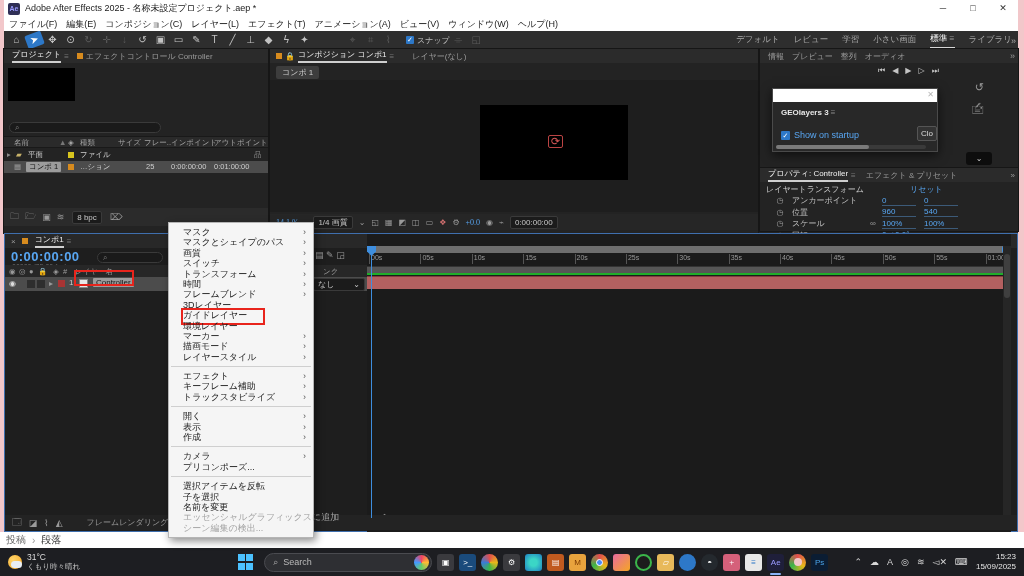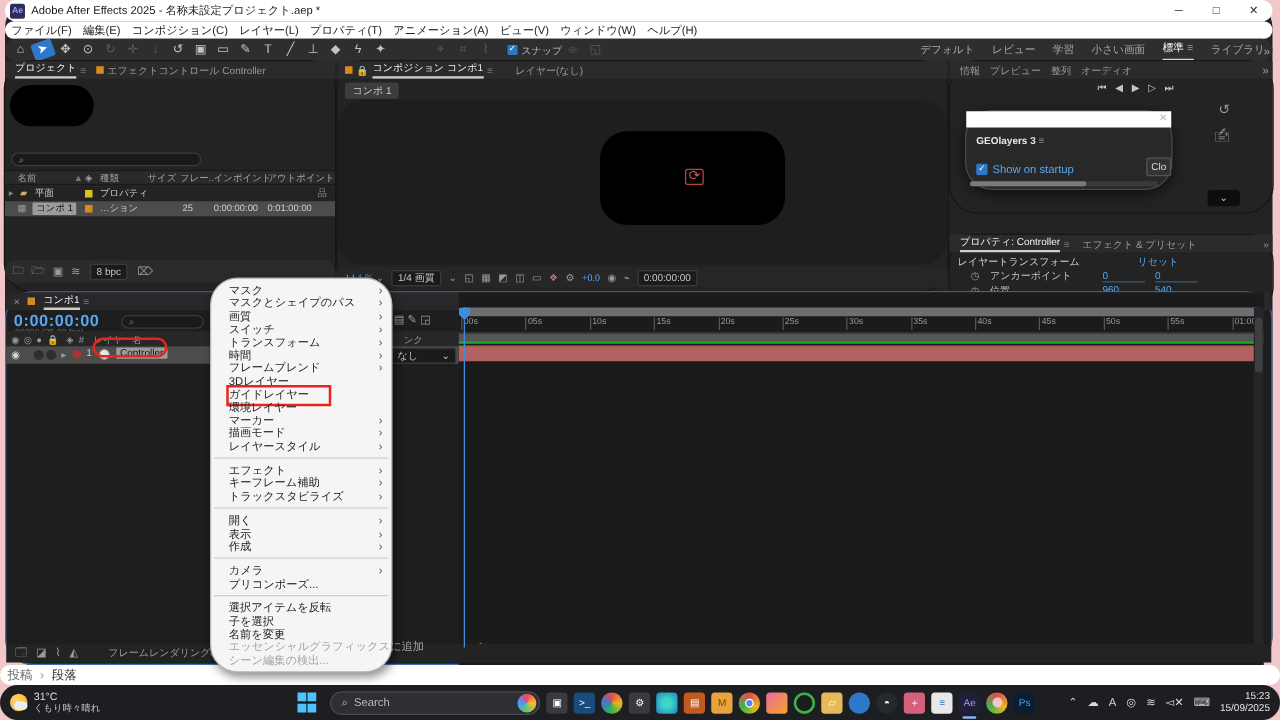--- a/index.html
+++ b/index.html
@@ -1,18 +1,18 @@
 <!DOCTYPE html>
 <html><head>
 <meta charset="utf-8">
 <style>
   html,body{margin:0;padding:0;background:#888;}
   *{box-sizing:border-box;font-family:"Liberation Sans","DejaVu Sans",sans-serif;}
   .screen{position:relative;width:1024px;height:576px;background:#f2c7ca;overflow:hidden;}
-  .abs{position:absolute;border-radius:22px;}
+  .abs{position:absolute;}
   
   .ae{left:4px;top:0;width:1014px;height:532px;background:#232323;}
   .titlebar{left:0;top:0;width:100%;height:17px;background:#fff;color:#1a1a1a;font-size:9px;display:flex;align-items:center;}
   .ae-logo{width:12px;height:12px;background:#2f2f56;color:#9b9bff;font-size:7px;font-weight:bold;display:flex;align-items:center;justify-content:center;margin:0 5px 0 4px;border-radius:2px;}
   .winctl{position:absolute;right:0;top:0;height:17px;display:flex;}
   .winctl span{width:30px;text-align:center;font-size:9px;line-height:17px;color:#333;}
   .menubar{left:0;top:17px;width:100%;height:14px;background:#fff;display:flex;align-items:center;padding-left:5px;}
   .menubar span{font-size:9px;color:#222;margin-right:9px;white-space:nowrap;}
   .toolbar{left:0;top:31px;width:100%;height:18px;background:#2e2e2e;display:flex;align-items:center;padding-left:4px;}
   .tool{width:17px;height:14px;color:#c3c3c3;font-size:10px;line-height:14px;text-align:center;margin-right:1px;}
@@ -136,21 +136,21 @@
         <span>✕</span>
       </span>
     </div>
 
     <div class="abs menubar">
 
     <span>ファイル(F)</span>
         <span>編集(E)</span>
         <span>コンポジション(C)</span>
         <span>レイヤー(L)</span>
-        <span>プロパティ(T)</span>
+        <span>エフェクト(T)</span>
         <span>アニメーション(A)</span>
         <span>ビュー(V)</span>
         <span>ウィンドウ(W)</span>
         <span>ヘルプ(H)</span>
       </div>
 
     <div class="abs toolbar">
       <span class="tool">⌂</span>
       <span class="tool sel" style="transform:rotate(-20deg)">➤</span>
       <span class="tool">✥</span>
@@ -206,21 +206,21 @@
         <span style="left:114px">サイズ</span>
         <span style="left:140px">フレー..</span>
         <span style="left:167px">インポイント</span>
         <span style="left:210px">アウトポイント</span>
       </div>
       <div class="prow" style="top:100px;">
         <span style="left:3px;color:#888">▸</span>
         <span style="left:12px;color:#c9b36a">▰</span>
         <span style="left:24px">平面</span>
         <span style="left:64px;width:6px;height:6px;background:#d7c41e;top:3px"></span>
-        <span style="left:76px">プロパティ</span>
+        <span style="left:76px">ファイル</span>
         <span style="left:250px;color:#8a8a8a">品</span>
       </div>
       <div class="prow selrow" style="top:112px;">
         <span style="left:10px;color:#9a9a9a">▦</span>
         <span class="namechip" style="left:22px">コンポ 1</span>
         <span style="left:64px;width:6px;height:6px;background:#d78b1e;top:3px"></span>
         <span style="left:76px">…ション</span>
         <span style="left:142px">25</span>
         <span style="left:167px">0:00:00:00</span>
         <span style="left:210px">0:01:00:00</span>
@@ -282,21 +282,21 @@
         <span>◀</span>
         <span>▶</span>
         <span>▷</span>
         <span>⏭</span>
       </div>
       <span class="abs ico" style="right:34px;top:32px;font-size:11px">↺</span>
       <span class="abs ico" style="right:34px;top:52px;font-size:11px">🖆</span>
       <span class="abs" style="right:26px;top:103px;width:26px;height:13px;background:#0d0d0d;border-radius:3px;color:#cfcfcf;font-size:8px;text-align:center;line-height:13px;">⌄</span>
     </div>
 
-    <div class="abs panel" style="left:756px;top:188px;width:258px;height:63px;">
+    <div class="abs panel" style="left:756px;top:168px;width:258px;height:63px;">
       <div class="phead">
         <span class="ptab on">プロパティ: Controller</span>
         <span style="color:#777;margin-left:3px">≡</span>
         <span style="margin-left:10px">エフェクト &amp; プリセット</span>
         <span style="position:absolute;right:3px;color:#9a9a9a">»</span>
       </div>
       <div class="abs" style="left:6px;top:16px;font-size:8px;color:#d0d0d0;">レイヤートランスフォーム</div>
       <span class="abs blue" style="left:150px;top:16px;font-size:8px;">リセット</span>
       <div class="abs" style="left:0;top:27px;width:258px;">
 

